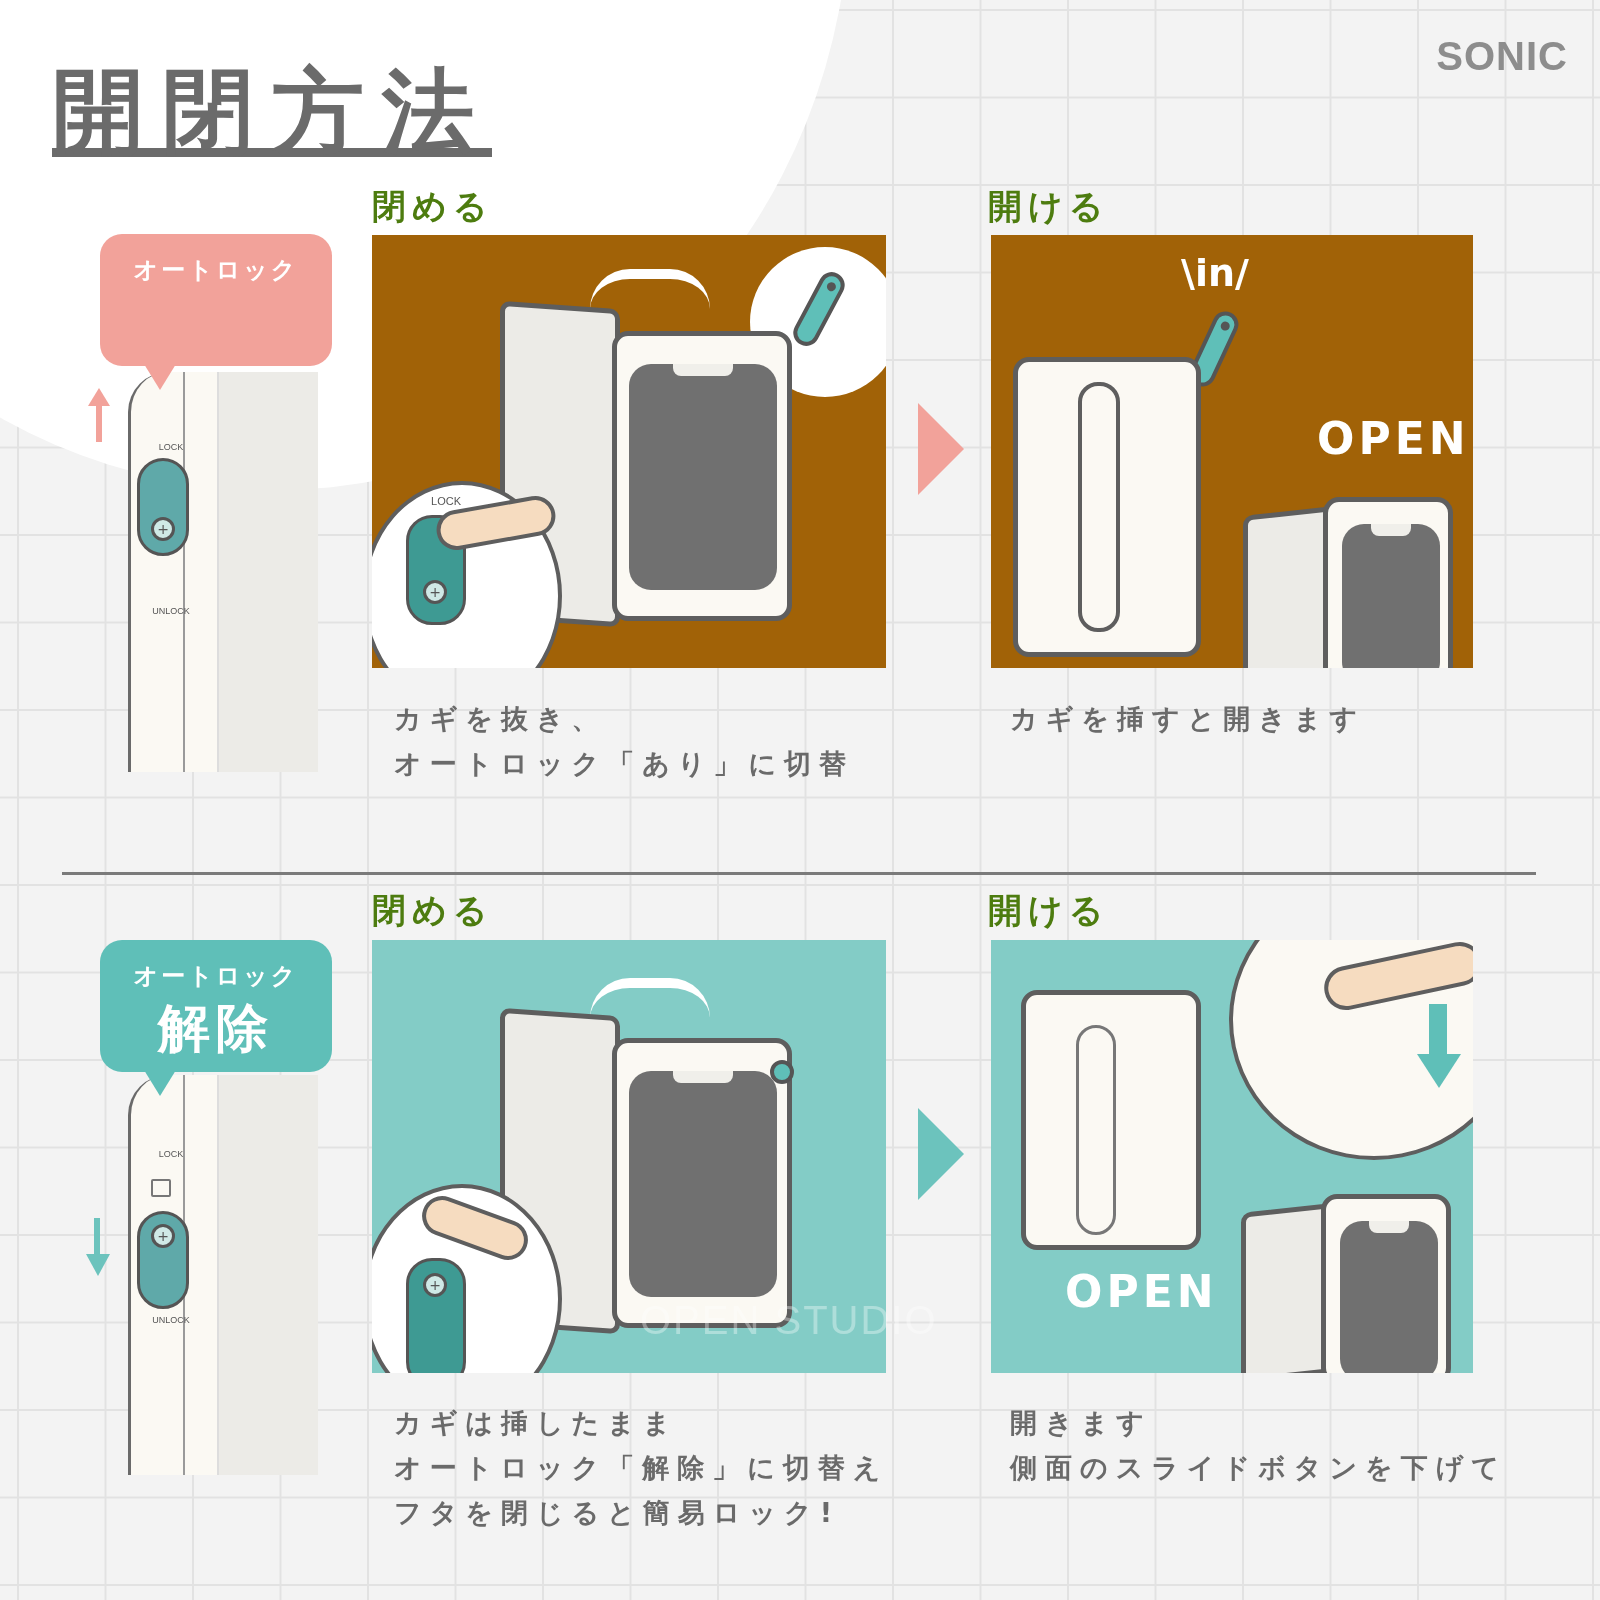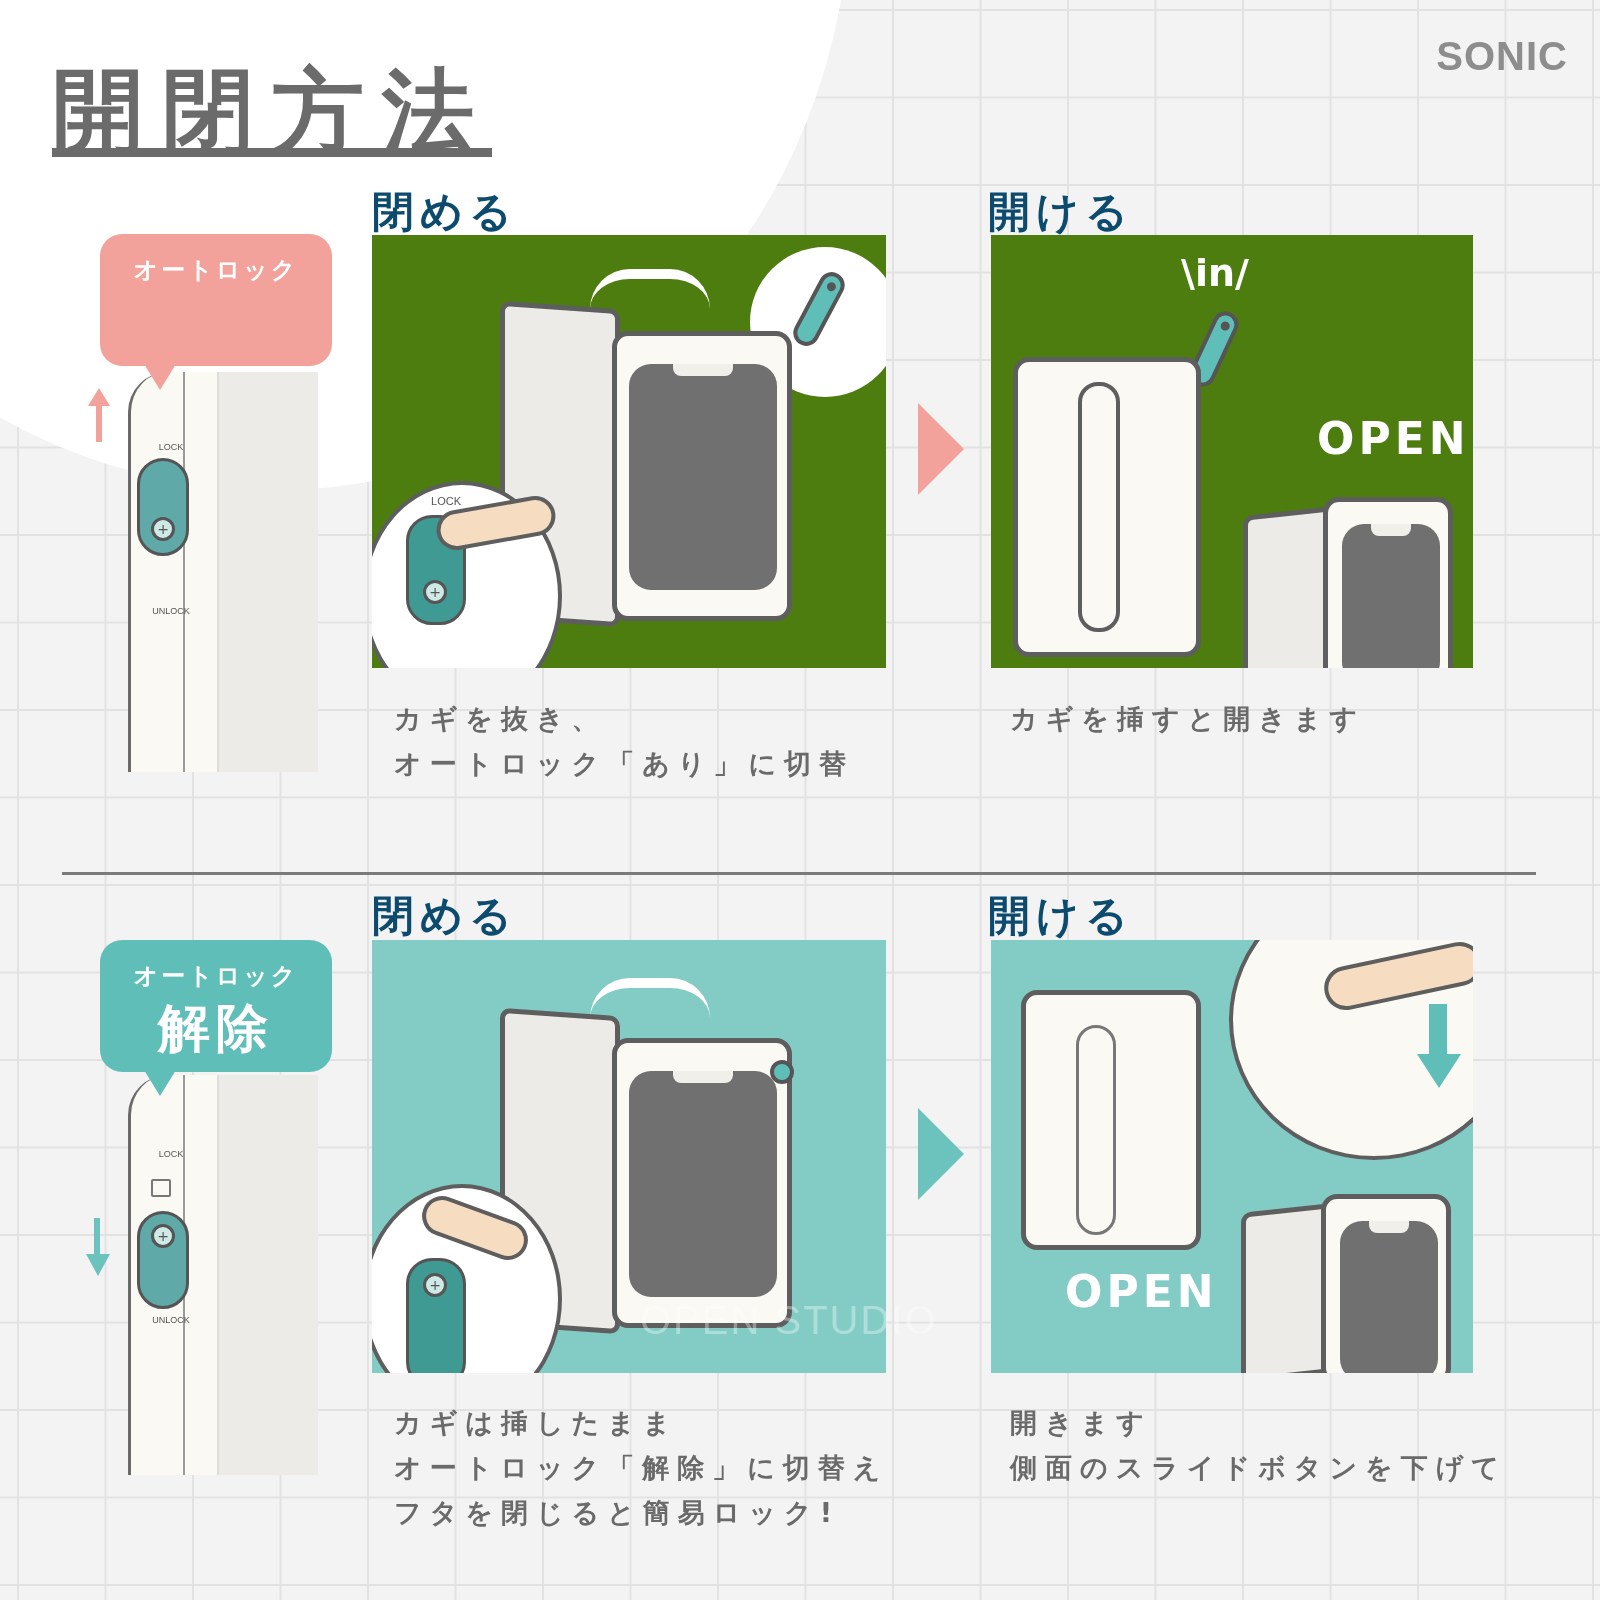--- a/index.html
+++ b/index.html
@@ -25,26 +25,26 @@
     font-size: 92px; font-weight: bold; letter-spacing: 18px; color: #6b6b6b;
     font-family: "DejaVu Sans", sans-serif;
     text-decoration: underline;
   }
   .brand-logo {
     position: absolute; right: 32px; top: 34px;
     font-size: 40px; font-weight: bold; color: #8d8d8d; letter-spacing: 1px;
     font-family: "Liberation Sans", sans-serif;
   }
   .section-heading {
-    position: absolute; font-size: 42px; font-weight: bold; color: #0c4a6e; letter-spacing: 6px;
+    position: absolute; font-size: 34px; font-weight: bold; color: #4d7c0f; letter-spacing: 6px;
   }
   .panel {
     position: absolute; overflow: hidden;
   }
-  .panel.pink { background: #4d7c0f; }
+  .panel.pink { background: #a16207; }
   .panel.teal { background: #83ccc6; }
   .step-arrow {
     position: absolute; width: 0; height: 0;
     border-top: 46px solid transparent; border-bottom: 46px solid transparent;
     border-left: 46px solid #f2a29a;
   }
   .step-arrow.teal { border-left-color: #6cc3bd; }
   .desc {
     position: absolute; font-size: 27px; line-height: 45px; color: #6a6a6a; letter-spacing: 8px;
     font-weight: bold;

